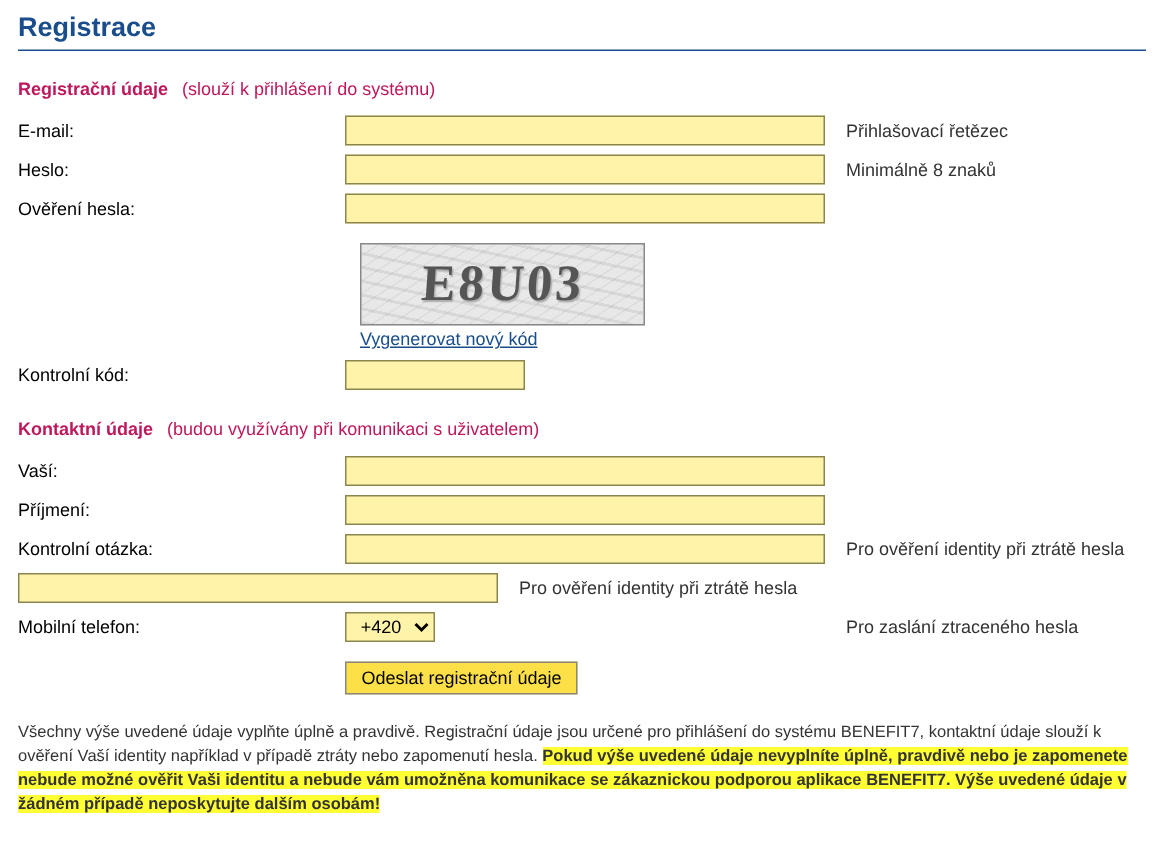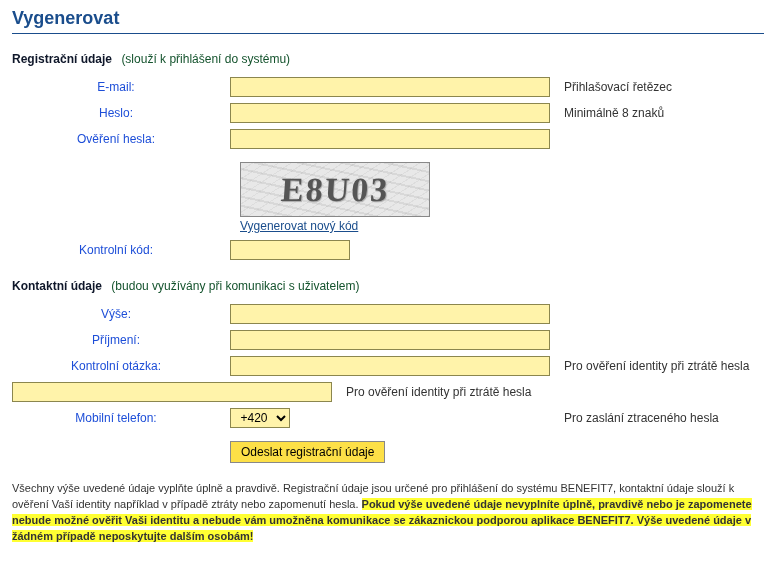--- a/index.html
+++ b/index.html
@@ -21,42 +21,42 @@
       font-weight: bold;
       margin-bottom: 4px;
     }
     .hr {
       border: none;
       border-top: 1px solid #1a4d8c;
       margin-bottom: 18px;
     }
     .section-label {
       font-weight: bold;
-      color: #0f172a;
+      color: #be185d;
       display: inline;
     }
     .section-hint {
-      color: #14532d;
+      color: #be185d;
       display: inline;
       margin-left: 6px;
     }
     .section-header {
       margin-bottom: 10px;
     }
     .form-row {
       display: flex;
       align-items: center;
       margin-bottom: 4px;
       min-height: 22px;
     }
     .label-col {
       width: 218px;
-      text-align: center;
+      text-align: left;
       padding-right: 10px;
-      color: #1d4ed8;
+      color: #000000;
     }
     .input-col {
       width: 320px;
     }
     .hint-col {
       padding-left: 14px;
       color: #333;
     }
     input.text-field {
       width: 320px;
@@ -137,21 +137,21 @@
       background: #FFFF33;
       font-weight: bold;
     }
     .section2 {
       margin-top: 18px;
     }
   </style>
 </head>
 <body>
 
-<h1>Vygenerovat</h1>
+<h1>Registrace</h1>
 <hr class="hr">
 
 <div class="section-header">
   <span class="section-label">Registrační údaje</span>
   <span class="section-hint">(slouží k přihlášení do systému)</span>
 </div>
 
 <div class="form-row">
   <div class="label-col">E-mail:</div>
   <div class="input-col"><input type="text" class="text-field" style=""></div>
@@ -183,21 +183,21 @@
   <div class="input-col"><input type="text" class="text-field short" style=""></div>
   <div class="hint-col"></div>
 </div>
 
 <div class="section-header section2">
   <span class="section-label">Kontaktní údaje</span>
   <span class="section-hint">(budou využívány při komunikaci s uživatelem)</span>
 </div>
 
 <div class="form-row">
-  <div class="label-col">Výše:</div>
+  <div class="label-col">Vaší:</div>
   <div class="input-col"><input type="text" class="text-field" style=""></div>
   <div class="hint-col"></div>
 </div>
 
 <div class="form-row">
   <div class="label-col">Příjmení:</div>
   <div class="input-col"><input type="text" class="text-field" style=""></div>
   <div class="hint-col"></div>
 </div>
 

